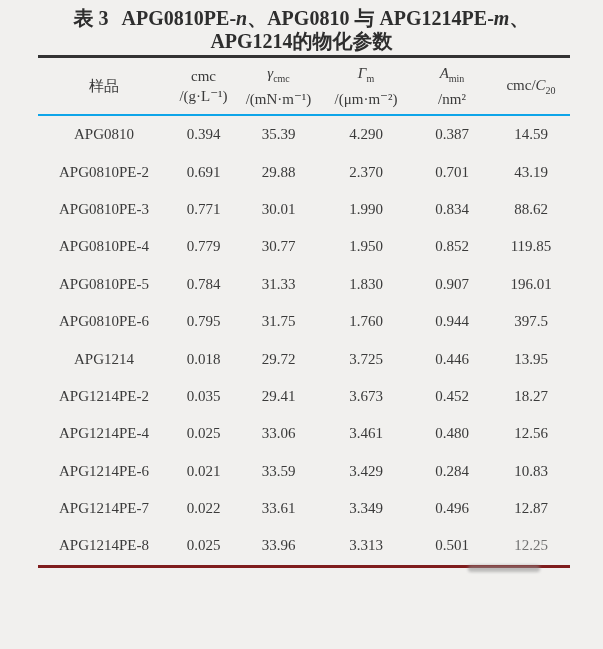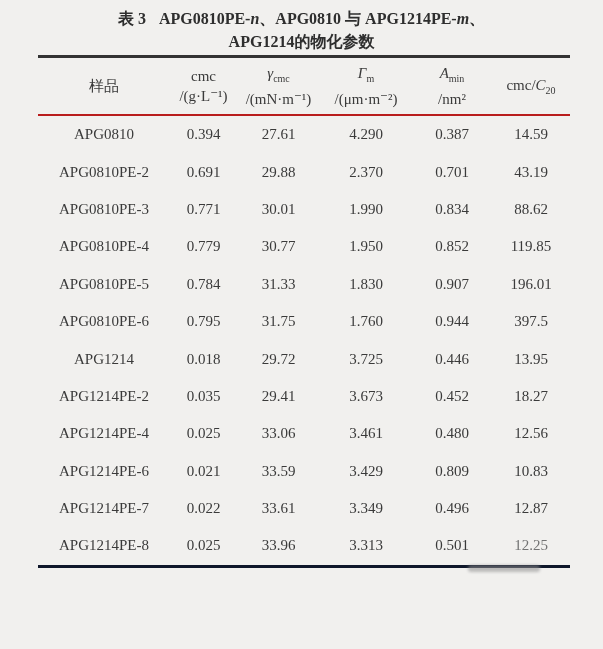--- a/index.html
+++ b/index.html
@@ -7,38 +7,38 @@
     position:relative;
     width:603px;height:649px;
     background:#f1f0ee;
     font-family:"Liberation Serif","DejaVu Serif",serif;
     color:#373737;
     overflow:hidden;
   }
   .caption{
     position:absolute;top:7px;left:0;right:0;
     text-align:center;
-    font-size:16px;line-height:23px;
+    font-size:20px;line-height:23px;
     font-weight:bold;
     color:#2e2e2e;
   }
   .caption .label{margin-right:13px;}
   .it{font-style:italic;}
   .table-wrap{
     position:absolute;left:38px;top:55px;width:532px;
   }
   table{
     border-collapse:collapse;table-layout:fixed;width:532px;
   }
   thead tr{
     border-top:3px solid #333;
-    border-bottom:2px solid #b91c1c;
+    border-bottom:2px solid #0ea5e9;
   }
   tbody tr:last-child{
-    border-bottom:3px solid #0f172a;
+    border-bottom:3px solid #7f1d1d;
   }
   th{
     height:56px;padding:0;font-weight:normal;
     text-align:center;vertical-align:middle;
     font-size:15px;color:#3a3a3a;
   }
   td{
     height:37.4px;padding:0;
     text-align:center;vertical-align:middle;
     font-size:15px;color:#3a3a3a;
@@ -95,21 +95,21 @@
           </th>
           <th>
             <span>cmc/</span><span class="it">C</span><span class="sb">20</span>
           </th>
         </tr>
       </thead>
       <tbody>
           <tr>
             <td>APG0810</td>
             <td>0.394</td>
-            <td>27.61</td>
+            <td>35.39</td>
             <td>4.290</td>
             <td>0.387</td>
             <td>14.59</td>
           </tr>
           <tr>
             <td>APG0810PE-2</td>
             <td>0.691</td>
             <td>29.88</td>
             <td>2.370</td>
             <td>0.701</td>
@@ -169,21 +169,21 @@
             <td>33.06</td>
             <td>3.461</td>
             <td>0.480</td>
             <td>12.56</td>
           </tr>
           <tr>
             <td>APG1214PE-6</td>
             <td>0.021</td>
             <td>33.59</td>
             <td>3.429</td>
-            <td>0.809</td>
+            <td>0.284</td>
             <td>10.83</td>
           </tr>
           <tr>
             <td>APG1214PE-7</td>
             <td>0.022</td>
             <td>33.61</td>
             <td>3.349</td>
             <td>0.496</td>
             <td>12.87</td>
           </tr>

